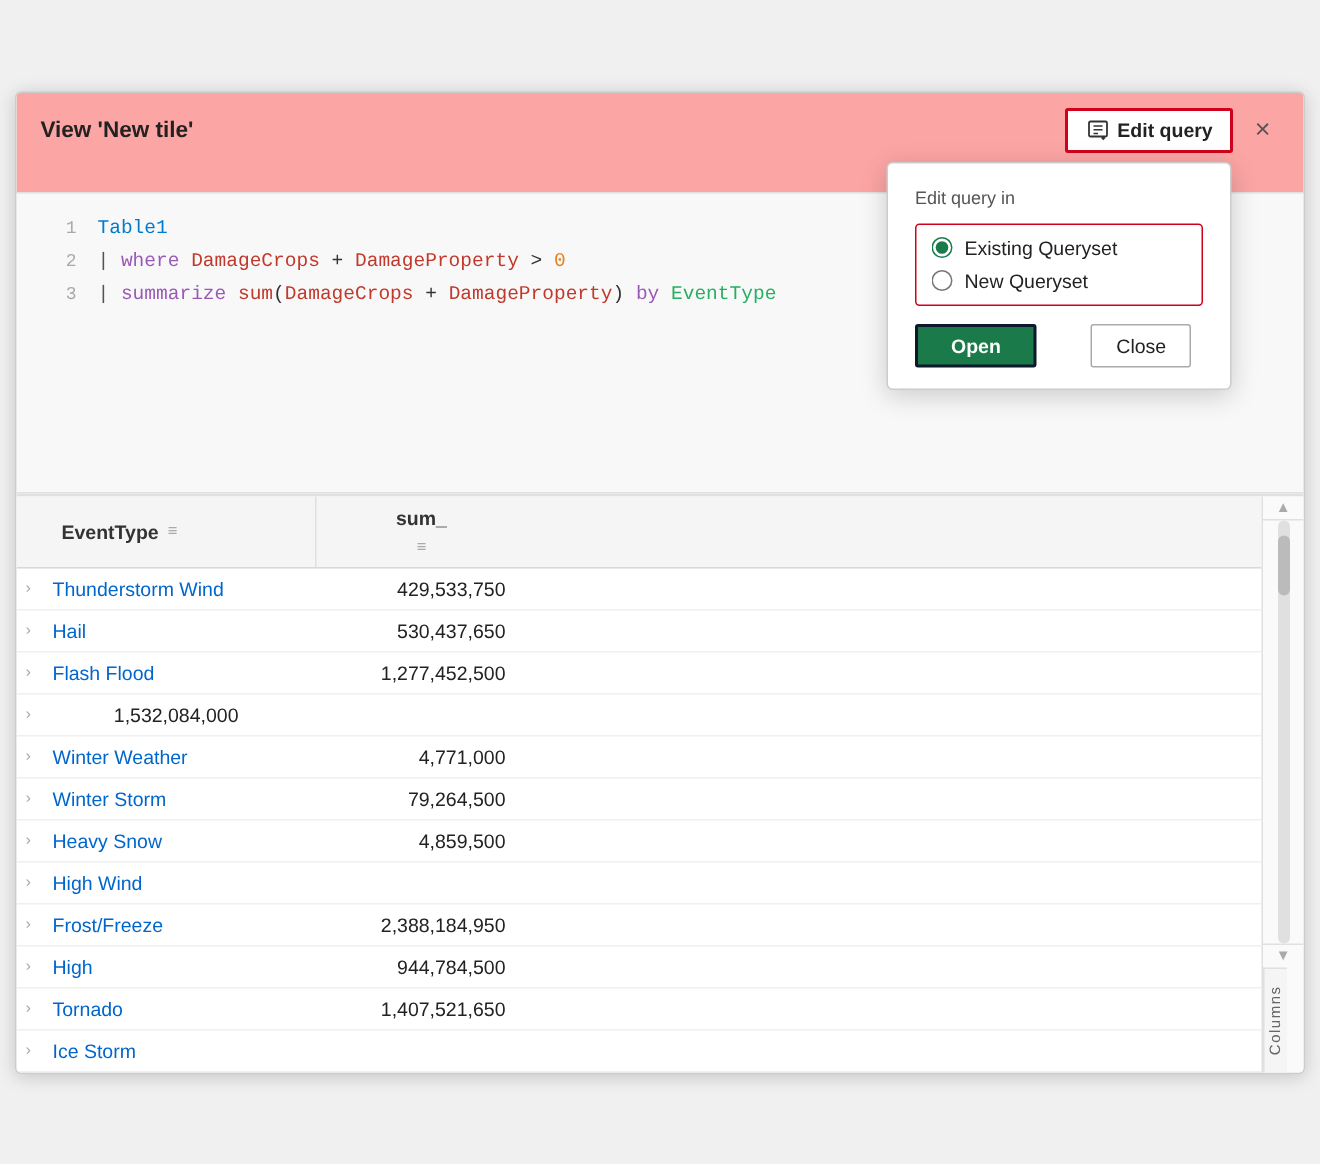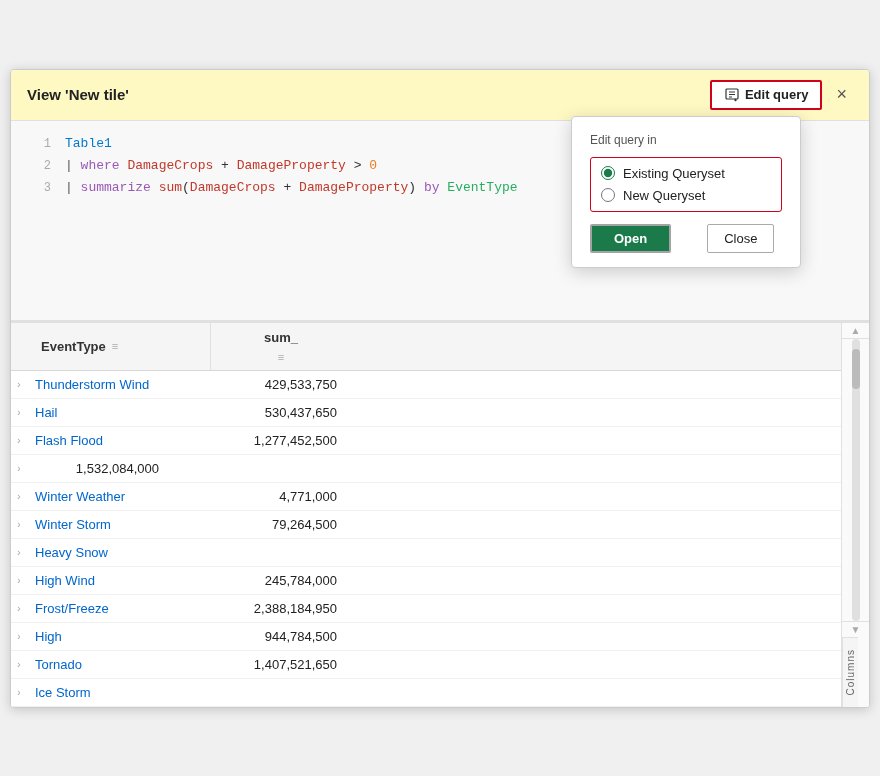--- a/index.html
+++ b/index.html
@@ -17,22 +17,22 @@
       background: #fff;
       border: 1px solid #ccc;
       border-radius: 4px;
       box-shadow: 0 2px 12px rgba(0,0,0,0.18);
       overflow: hidden;
     }
     .title-bar {
       display: flex;
       align-items: center;
       justify-content: space-between;
-      padding: 10px 16px 10px 16px;
-      background: #fef9c3;
+      padding: 10px 16px 26px 16px;
+      background: #fca5a5;
       border-bottom: 1px solid #e0e0e0;
     }
     .title-bar-title {
       font-size: 15px;
       font-weight: 600;
       color: #222;
     }
     .title-bar-right {
       display: flex;
       align-items: center;
@@ -93,21 +93,21 @@
     .kw-sum { color: #c0392b; }
     .kw-by { color: #9b59b6; }
     .kw-eventtype { color: #27ae60; }
     .kw-operator { color: #333; }
     .kw-number { color: #e67e22; }
 
     
     .popup {
       position: absolute;
       top: 36px;
-      right: 52px;
+      right: 32px;
       background: #fff;
       border: 1px solid #ccc;
       border-radius: 4px;
       box-shadow: 0 4px 18px rgba(0,0,0,0.18);
       padding: 16px 18px 14px 18px;
       z-index: 100;
       min-width: 230px;
     }
     .popup-label {
       font-size: 12px;
@@ -136,21 +136,21 @@
       width: 14px;
       height: 14px;
     }
     .popup-actions {
       display: flex;
       gap: 8px;
     }
     .btn-open {
       background: #1a7a4a;
       color: #fff;
-      border: 2px solid #a3a3a3;
+      border: 2px solid #0f172a;
       border-radius: 2px;
       padding: 5px 22px;
       font-size: 13px;
       font-weight: 600;
       cursor: pointer;
     }
     .btn-close {
       background: #fff;
       color: #222;
       border: 1.5px solid #aaa;
@@ -344,25 +344,25 @@
     <span class="cell-sum">4,771,000</span>
   </div>
             <div class="table-row">
     <span class="row-chevron">›</span>
     <span class="cell-event">Winter Storm</span>
     <span class="cell-sum">79,264,500</span>
   </div>
             <div class="table-row">
     <span class="row-chevron">›</span>
     <span class="cell-event">Heavy Snow</span>
+    <span class="cell-sum">4,859,500</span>
   </div>
             <div class="table-row">
     <span class="row-chevron">›</span>
     <span class="cell-event">High Wind</span>
-    <span class="cell-sum">245,784,000</span>
   </div>
             <div class="table-row">
     <span class="row-chevron">›</span>
     <span class="cell-event">Frost/Freeze</span>
     <span class="cell-sum">2,388,184,950</span>
   </div>
             <div class="table-row">
     <span class="row-chevron">›</span>
     <span class="cell-event">High</span>
     <span class="cell-sum">944,784,500</span>

